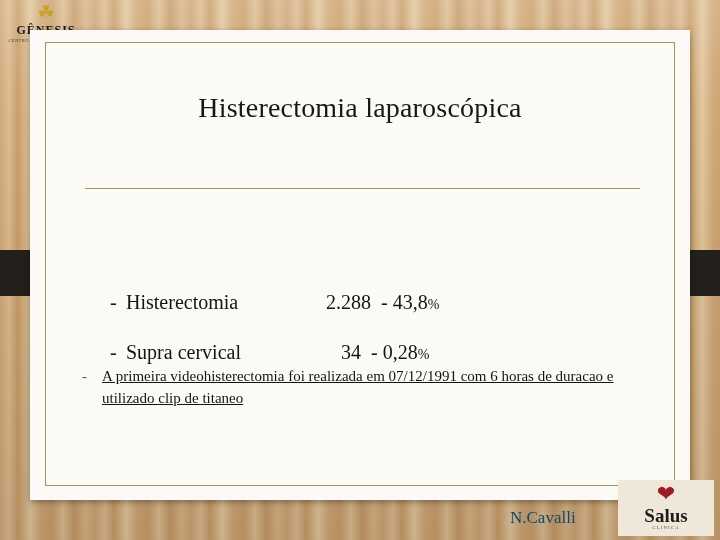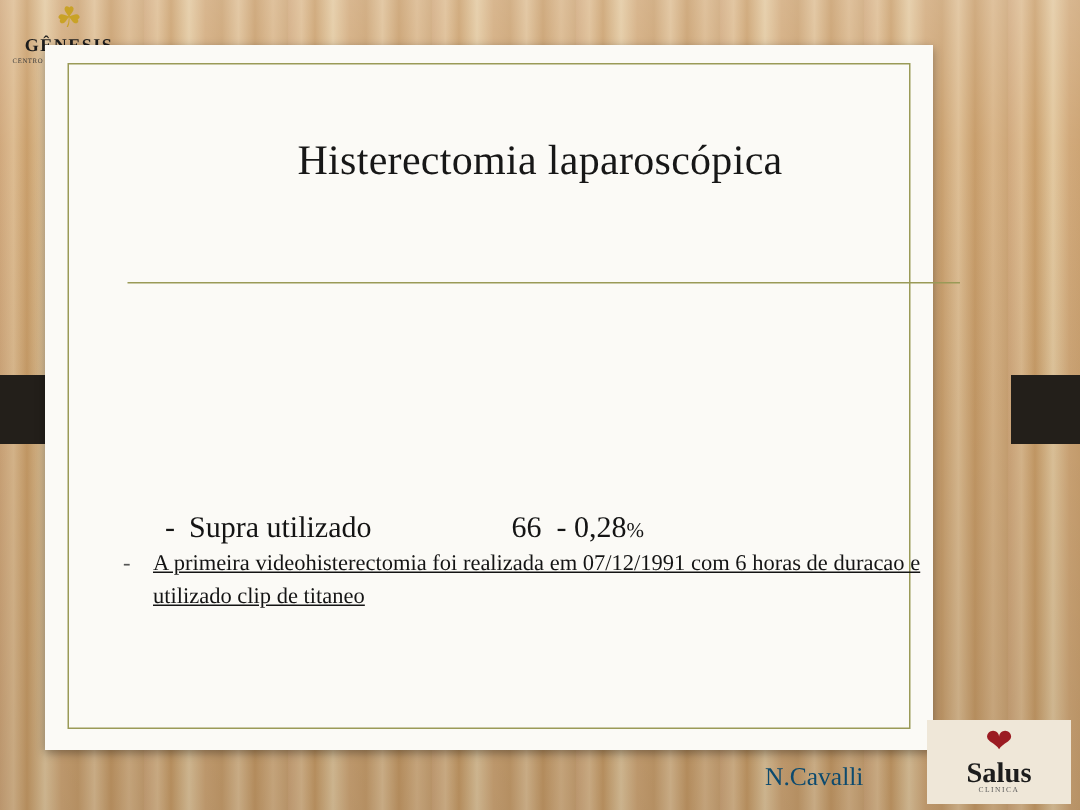--- a/index.html
+++ b/index.html
@@ -61,21 +61,21 @@
     top: 250px;
   }
   .side-bar.left { left: 0; width: 52px; }
   .side-bar.right { right: 0; width: 46px; }
 
   
   #card {
     position: absolute;
     left: 30px;
     top: 30px;
-    width: 592px;
+    width: 660px;
     height: 470px;
     background: #fbfaf6;
     box-shadow: 0 2px 6px rgba(0,0,0,0.35);
   }
   #card-border {
     position: absolute;
     left: 15px;
     top: 12px;
     right: 15px;
     bottom: 14px;
@@ -230,23 +230,26 @@
     <span class="gsub">CENTRO MÉDICO HOSPITALAR</span>
   </div>
 
   <div id="card">
     <div id="card-border"></div>
 
     <div id="title">Histerectomia laparoscópica</div>
     <div id="title-rule"></div>
 
 
+    <div class="bullet-row" id="row2">
+      <span class="dash">-</span><span class="label">Histerectomia</span><span class="value">2.288  - 43,8</span><span class="pct">%</span>
+    </div>
 
     <div class="bullet-row" id="row3">
-      <span class="dash">-</span><span class="label">Supra utilizado</span><span class="value">66  - 0,28</span><span class="pct">%</span>
+      <span class="dash">-</span><span class="label">Supra cervical</span><span class="value">34  - 0,28</span><span class="pct">%</span>
     </div>
 
     <div id="subnote">
       <span class="sdash">-</span>
       <span class="stext">A primeira videohisterectomia foi realizada em 07/12/1991 com 6 horas de duracao e utilizado clip de titaneo</span>
     </div>
 
     <div id="signature">N.Cavalli</div>
   </div>
 

